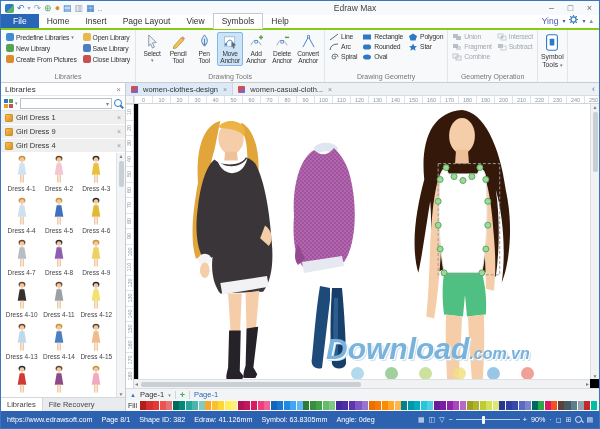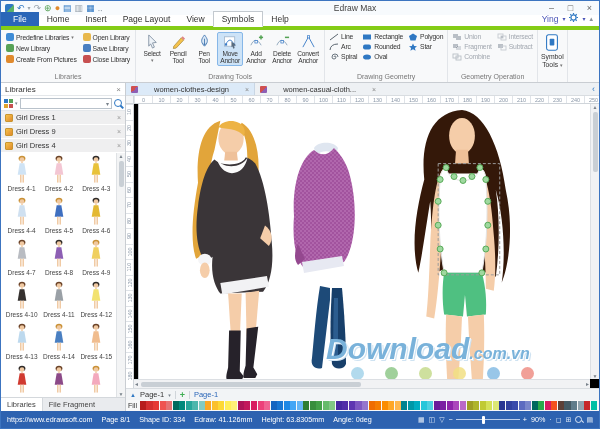--- a/index.html
+++ b/index.html
@@ -10,21 +10,21 @@
   .titlebar { height:14px; background:#f7fafd; display:flex; align-items:center; font-size:8.5px; color:#444; }
   .qat { display:flex; align-items:center; gap:3px; padding-left:4px; width:170px; }
   .qat span { font-size:9px; line-height:10px; }
   .appicon { width:9px; height:9px; background:linear-gradient(135deg,#2f78c3 50%,#57b06a 50%); border-radius:2px; display:inline-block; }
   .qi-blue { color:#2f78c3; } .qi-gray { color:#9aa4ae; } .qi-green { color:#57a257; } .qi-orange { color:#e08a2d; }
   .title-center { flex:1; text-align:center; }
   .winbtns { display:flex; width:60px; justify-content:flex-end; }
   .winbtns span { width:19px; text-align:center; color:#666; font-size:9px; cursor:default; }
 
   
-  .menubar { height:15px; background:#fff; border-bottom:4px solid #84cc16; display:flex; align-items:flex-end; font-size:8.5px; color:#333; }
+  .menubar { height:15px; background:#fff; border-bottom:2px solid #84cc16; display:flex; align-items:flex-end; font-size:8.5px; color:#333; }
   .mtab { padding:2px 8px 2px; line-height:10px; }
   .mtab.file { background:#2a66b8; color:#fff; padding:2px 12px; }
   .mtab.active { background:#fff; border:1px solid #c3c9cf; border-bottom:1px solid #fff; margin-bottom:-1px; }
   .menu-right { margin-left:auto; display:flex; align-items:center; gap:4px; padding:0 6px 2px; }
   .acct { color:#4a55b8; }
   .gear { display:inline-block; }
   .mcaret { color:#4a55b8; font-size:6px; }
   .collapse { color:#8a939c; font-size:7px; }
 
   
@@ -74,21 +74,21 @@
   .lscroll { position:absolute; right:0; top:0; bottom:0; width:9px; background:#f3f4f5; border-left:1px solid #dfe2e5; display:flex; flex-direction:column; align-items:center; font-size:5px; color:#7a838c; }
   .lscroll .sthumb { width:5px; height:26px; background:#c9cfd5; border-radius:2px; margin-top:2px; }
   .lscroll .dn { margin-top:auto; }
   .ltabs { height:14px; background:#e9ebee; border-top:1px solid #d4d8dc; display:flex; align-items:stretch; font-size:7.5px; color:#444; }
   .ltab { padding:0 6px; display:flex; align-items:center; }
   .ltab.on { background:#fff; border-right:1px solid #d4d8dc; }
 
   
   .ccol { flex:1; display:flex; flex-direction:column; min-width:0; }
   .doctabs { height:13px; background:#eef1f4; display:flex; align-items:stretch; font-size:7.5px; color:#333; border-bottom:1px solid #d9dde1; }
-  .dtab { display:flex; align-items:center; gap:16px; padding:0 5px; }
+  .dtab { display:flex; align-items:center; gap:5px; padding:0 5px; }
   .dtab.on { background:#dcEAf8; background:#dceaf8; border-right:1px solid #c9d6e4; }
   .dtab .dicon { width:7px; height:7px; border-radius:1px; background:linear-gradient(135deg,#d05050 50%,#8d5fb4 50%); flex:none; }
   .dtab .x { color:#888; font-size:7px; }
   .tabscroll { margin-left:auto; color:#2f78c3; font-size:9px; padding:0 4px; display:flex; align-items:center; }
   .hruler { height:8px; display:flex; background:#fff; border-bottom:1px solid #d0d5da; }
   .hcorner { width:8px; flex:none; border-right:1px solid #d0d5da; background:#f4f6f8; }
   .hsegs { display:flex; overflow:hidden; flex:1; }
   .hseg { width:18px; flex:none; border-left:1px solid #dfe3e8; font-size:5.5px; color:#8a97a8; text-align:center; line-height:8px; }
   .cbody { flex:1; position:relative; background:#000000; overflow:hidden; }
   .vruler { position:absolute; left:0; top:0; bottom:0; width:8px; background:#fff; border-right:1px solid #d0d5da; display:flex; flex-direction:column; overflow:hidden; z-index:3; }
@@ -676,21 +676,21 @@
           </div>
         <div class="lscroll">
           <span>▲</span>
           <span class="sthumb"></span>
           <span class="dn">▼</span>
         </div>
       </div>
 
       <div class="ltabs">
         <span class="ltab on">Libraries</span>
-        <span class="ltab">File Fragment</span>
+        <span class="ltab">File Recovery</span>
       </div>
     </div>
 
     <div class="ccol">
 
       <div class="doctabs">
         <span class="dtab on">
           <span class="dicon"></span>
           <span>women-clothes-design</span>
           <span class="x">×</span>
@@ -970,23 +970,23 @@
             <span class="pcell" style="background: rgb(198, 40, 40);"></span>
             <span class="pcell" style="background: rgb(0, 191, 165);"></span>
           </div>
       </div>
     </div>
   </div>
 
   <div class="statusbar">
     <span>https://www.edrawsoft.com</span>
     <span>Page 8/1</span>
-    <span>Shape ID: 334</span>
+    <span>Shape ID: 382</span>
     <span>Edraw: 41.126mm</span>
-    <span>Height: 63.8305mm</span>
+    <span>Symbol: 63.8305mm</span>
     <span>Angle: 0deg</span>
     <span class="right">
       <span class="sic">▦</span>
       <span class="sic">◫</span>
       <span class="sic">▽</span>
       <span class="slider">
         <span>−</span>
         <span class="track">
             <span class="knob"></span>
           </span>

